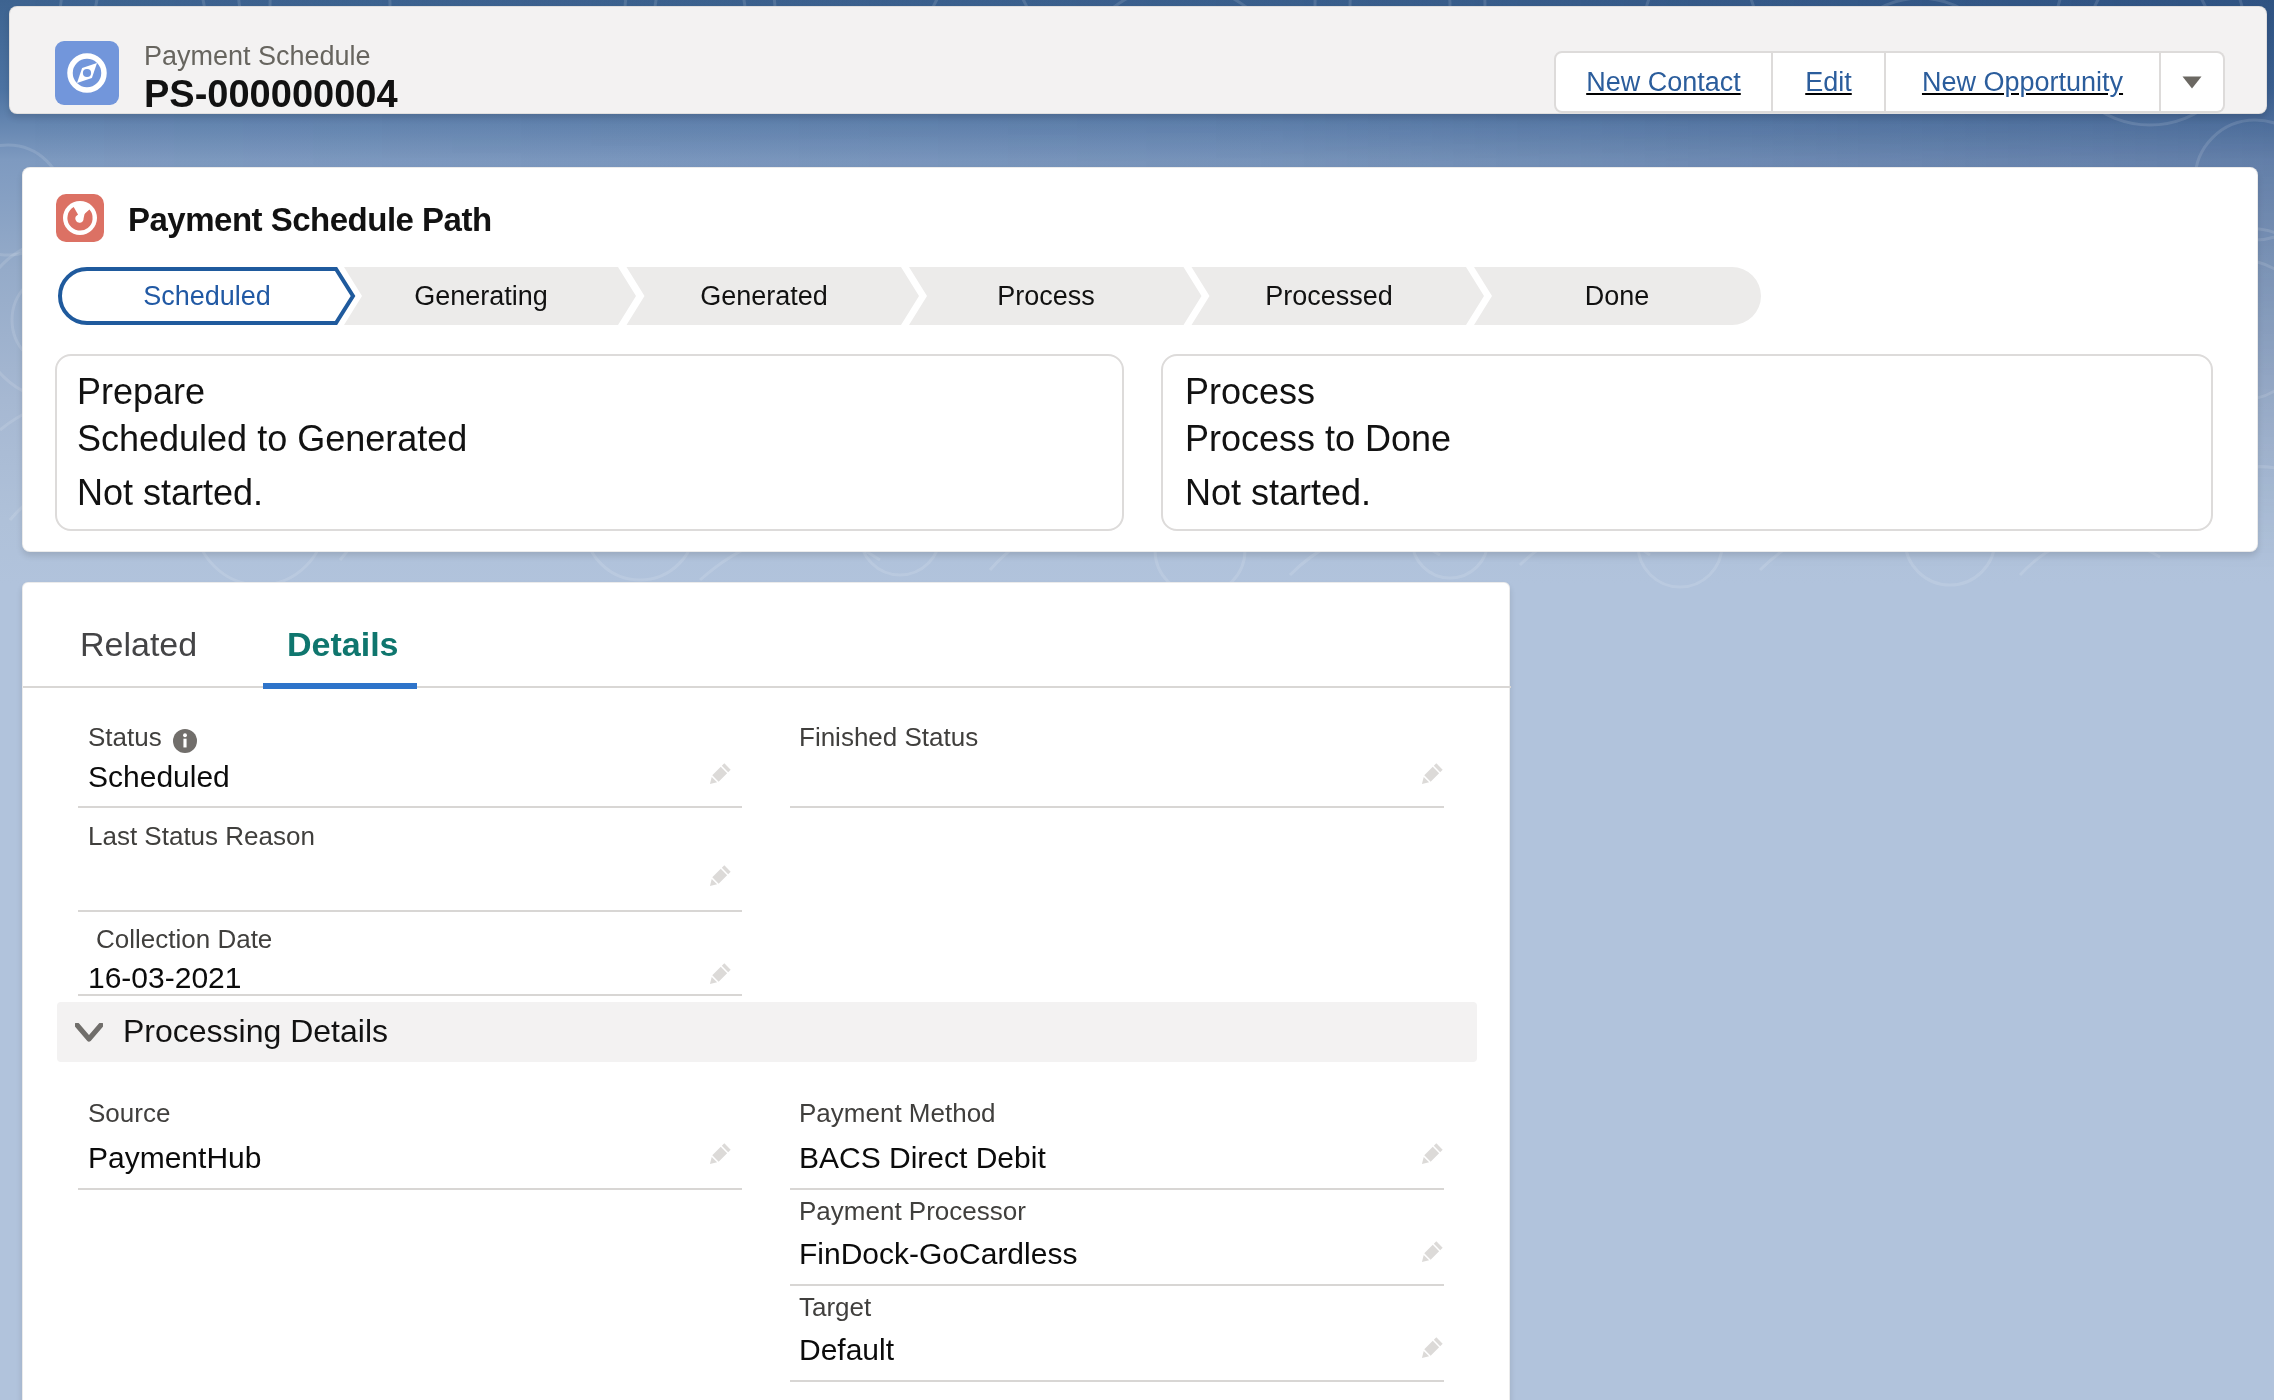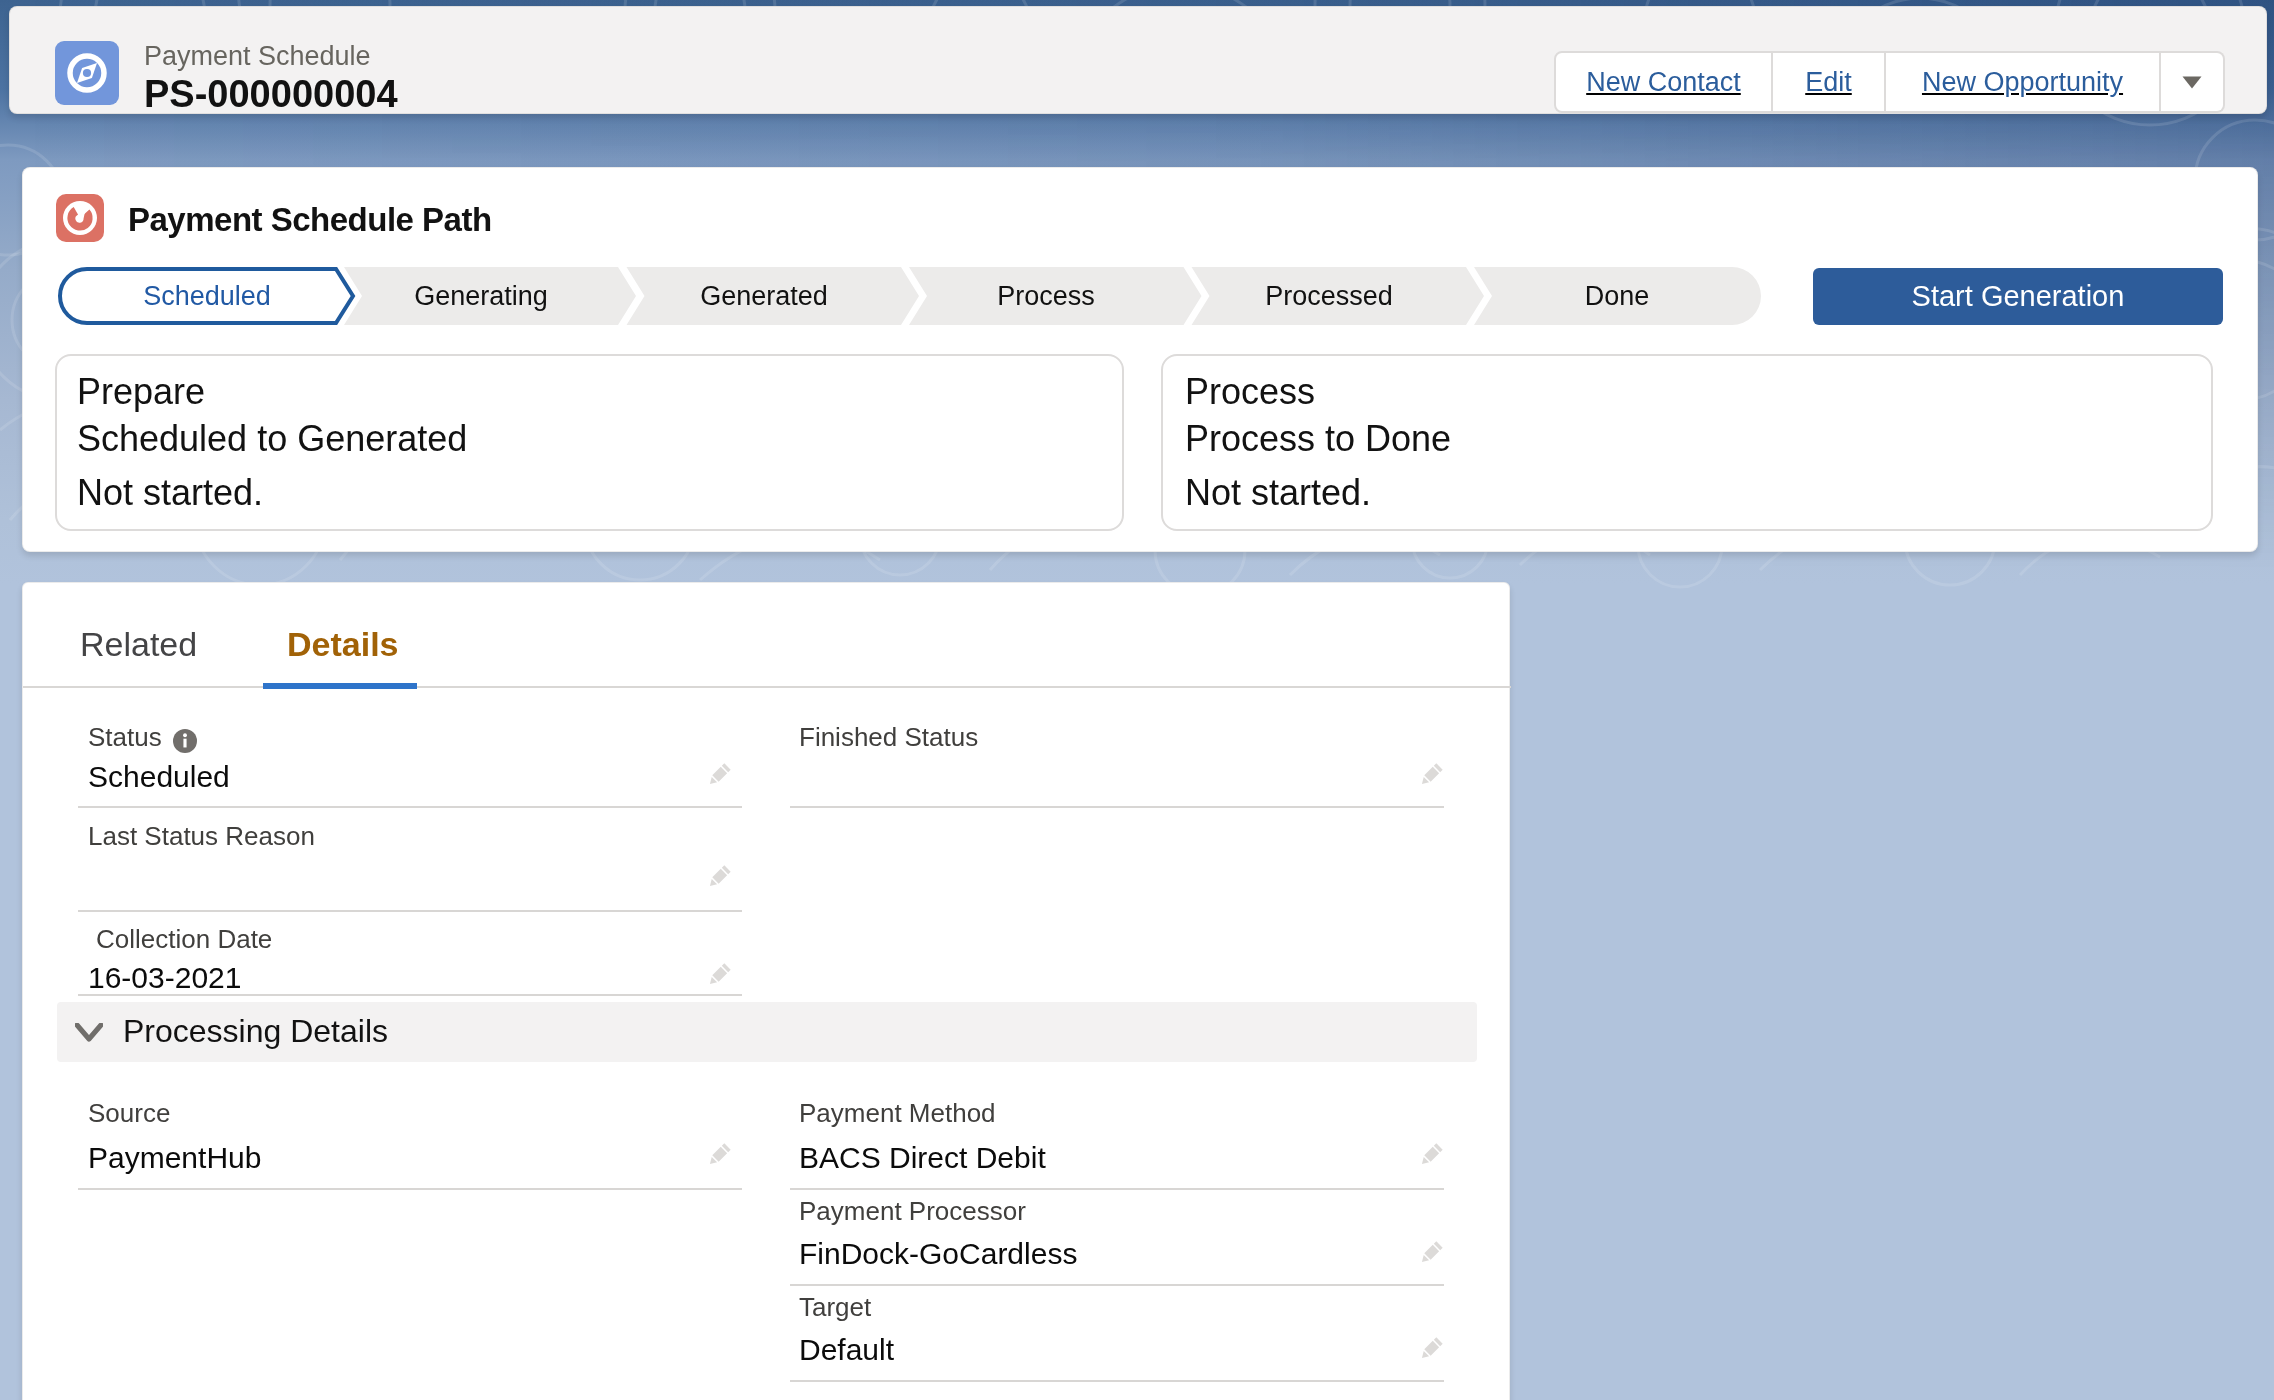--- a/index.html
+++ b/index.html
@@ -142,37 +142,36 @@
     <path d="M1134.5 0 L1409 0 L1427 29 L1409 58 L1134.5 58 L1152.5 29 Z" fill="#ecebea"></path>
     <path d="M1417 0 L1675 0 A29 29 0 0 1 1675 58 L1417 58 L1435 29 Z" fill="#ecebea"></path>
     <text x="150" y="38" font-size="27" fill="#2159a4" text-anchor="middle" font-family="Liberation Sans">Scheduled</text>
     <text x="424" y="38" font-size="27" fill="#111" text-anchor="middle" font-family="Liberation Sans">Generating</text>
     <text x="707" y="38" font-size="27" fill="#111" text-anchor="middle" font-family="Liberation Sans">Generated</text>
     <text x="989" y="38" font-size="27" fill="#111" text-anchor="middle" font-family="Liberation Sans">Process</text>
     <text x="1272" y="38" font-size="27" fill="#111" text-anchor="middle" font-family="Liberation Sans">Processed</text>
     <text x="1560" y="38" font-size="27" fill="#111" text-anchor="middle" font-family="Liberation Sans">Done</text>
   </svg>
 
-  <div class="startbtn">Start Generation</div>
 
   <div class="gbox gb1">
     <div class="gt" style="left:20px; top:15px;">Prepare</div>
     <div class="gt" style="left:20px; top:62px;">Scheduled to Generated</div>
     <div class="gt" style="left:20px; top:116px;">Not started.</div>
   </div>
   <div class="gbox gb2">
     <div class="gt" style="left:22px; top:15px;">Process</div>
     <div class="gt" style="left:22px; top:62px;">Process to Done</div>
     <div class="gt" style="left:22px; top:116px;">Not started.</div>
   </div>
 </div>
 
 <div class="card detcard">
   <div class="tab" style="left:57px; top:42px; color:#444446;">Related</div>
-  <div class="tab" style="left:264px; top:42px; color:#a16207; font-weight:bold;">Details</div>
+  <div class="tab" style="left:264px; top:42px; color:#0f766e; font-weight:bold;">Details</div>
   <div class="tabline"></div>
   <div class="tabbar"></div>
 </div>
 
 <div style="position:absolute; left:0; top:0; width:2274px; height:1400px; pointer-events:none;">
 
   <div class="flabel" style="left:88px; top:722px;">Status</div>
   <svg style="position:absolute;left:173px; top:729px;" width="24" height="24" viewBox="0 0 26 26">
       <circle cx="13" cy="13" r="13" fill="#716e6b"></circle>
       <rect x="11.3" y="10.5" width="3.4" height="9.5" fill="#fff"></rect>

